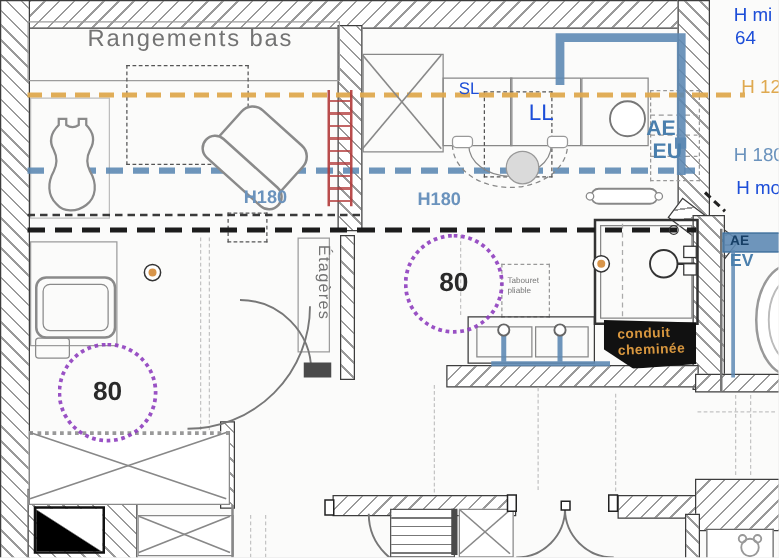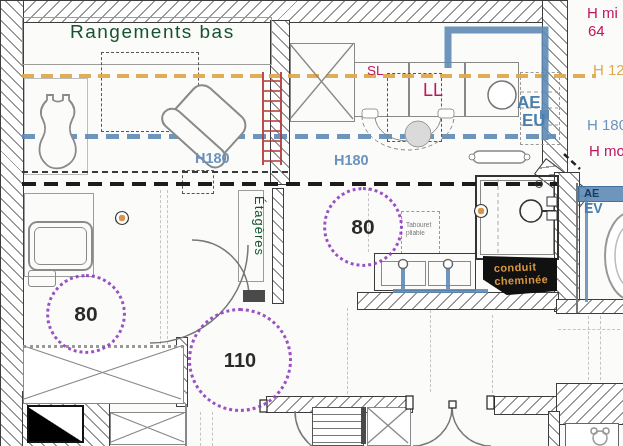--- a/index.html
+++ b/index.html
@@ -21,24 +21,24 @@
   
   .line-orange{height:4px;background:repeating-linear-gradient(90deg,#DFA94F 0 12px,transparent 12px 19px);opacity:.95;}
   .line-blue{height:4.5px;background:repeating-linear-gradient(90deg,#5E8AB4 0 13px,transparent 13px 21px);opacity:.9;}
   .line-demol{height:4px;background:repeating-linear-gradient(90deg,#1c1c1c 0 14px,transparent 14px 22px);}
   .line-thindash{border-top:2px dashed #3a3a3a;height:0;}
   
   .pcircle{border:3px dotted #8F3FBF;border-radius:50%;display:flex;align-items:center;justify-content:center;
            color:#141414;font-weight:700;opacity:.9;background:transparent;}
   
   .t{white-space:nowrap;line-height:1.1;}
-  .t-gray{color:#14532d;}
+  .t-gray{color:#737373;}
   .t-blue{color:#6B93BD;}
   .t-bluebold{color:#4A7FAD;font-weight:700;}
-  .t-dark{color:#be185d;}
+  .t-dark{color:#1d4ed8;}
   .t-orange{color:#DFA94F;}
   .vert{writing-mode:vertical-rl;letter-spacing:1px;}
   .stairs{border:1.3px solid #555;background:repeating-linear-gradient(180deg,#fff 0 6px,#777 6px 7px);}
   .ladder{border-left:2.5px solid #B23A3A;border-right:2.5px solid #B23A3A;
           background:repeating-linear-gradient(180deg,transparent 0 8px,rgba(178,58,58,.85) 8px 10px);opacity:.9;}
   .conduit{background:#111;clip-path:polygon(0 0,100% 5%,100% 90%,32% 100%,0 60%);}
   .conduit .txt{color:#D8973F;font-size:11px;font-weight:600;letter-spacing:.4px;
                 padding:5px 0 0 11px;transform:rotate(-2deg);line-height:1.2;}
   .bluebar{background:rgba(94,138,180,.9);border:1px solid #41719c;color:#173F66;
            font-size:11px;font-weight:700;padding-left:5px;line-height:12px;}
@@ -230,23 +230,20 @@
   </svg>
 
   <div class="abs ladder" style="left:262px;top:72px;width:16px;height:93px;"></div>
 
   <div class="abs pcircle" style="left:46px;top:274px;width:74px;height:74px;font-size:21px;">
     <span>80</span>
   </div>
   <div class="abs pcircle" style="left:323px;top:187px;width:74px;height:74px;font-size:21px;">
     <span>80</span>
   </div>
-  <div class="abs pcircle" style="left:188px;top:308px;width:98px;height:98px;font-size:20px;">
-    <span>110</span>
-  </div>
 
   <div class="abs t t-gray" style="left:70px;top:22px;font-size:19px;letter-spacing:1.5px;">Rangements bas</div>
   <div class="abs t t-blue" style="left:195px;top:151px;font-size:14.5px;font-weight:600;">H180</div>
   <div class="abs t t-blue" style="left:334px;top:153px;font-size:14.5px;font-weight:600;">H180</div>
   <div class="abs t t-dark" style="left:367px;top:64px;font-size:13.5px;">SL</div>
   <div class="abs t t-dark" style="left:423px;top:81px;font-size:18px;">LL</div>
   <div class="abs t t-bluebold" style="left:517px;top:94px;font-size:17px;">AE</div>
   <div class="abs t t-bluebold" style="left:522px;top:112px;font-size:17px;">EU</div>
   <div class="abs t t-bluebold" style="left:584px;top:201px;font-size:14px;">EV</div>
   <div class="abs t t-gray vert" style="left:252px;top:196px;height:96px;font-size:13px;">Étagères</div>

